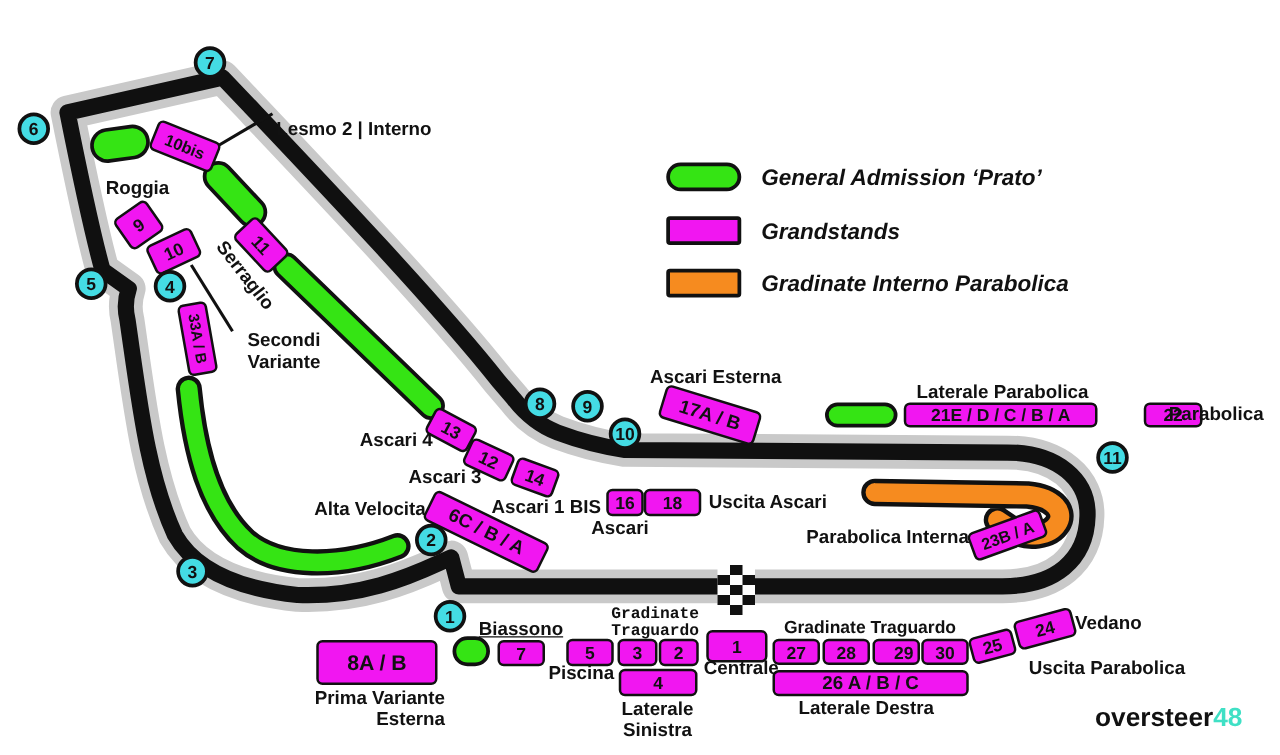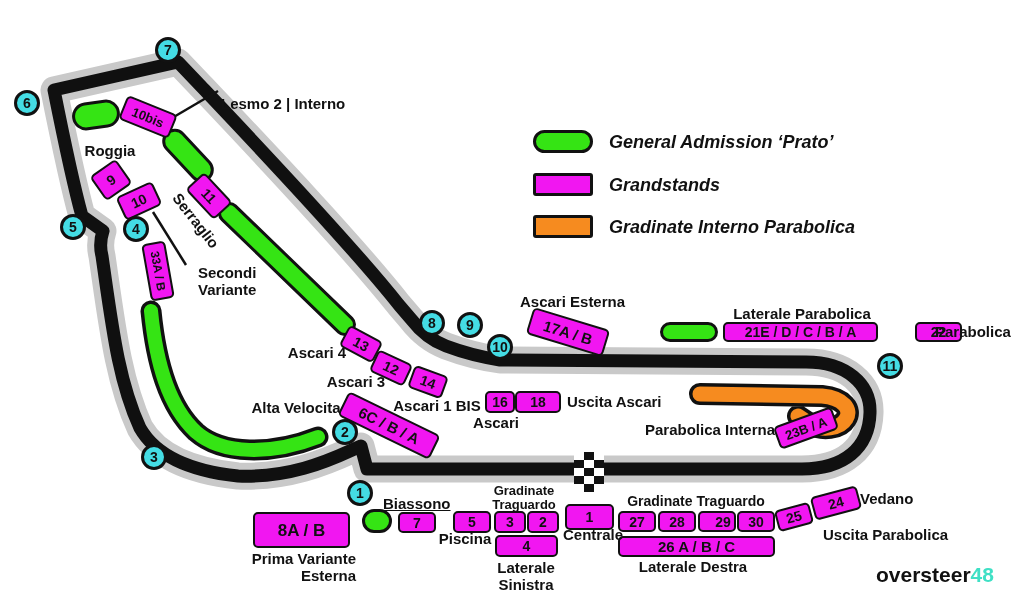--- a/index.html
+++ b/index.html
@@ -107,21 +107,21 @@
   <div class="lbl center" style="left:316px;top:373px;width:80px;">Ascari 3</div>
   <div class="lbl center" style="left:392px;top:397px;width:90px;">Ascari 1 BIS</div>
   <div class="lbl center" style="left:251px;top:399px;width:90px;">Alta Velocita</div>
   <div class="lbl center" style="left:456px;top:414px;width:80px;">Ascari</div>
   <div class="lbl center" style="left:567px;top:393px;width:90px;">Uscita Ascari</div>
   <div class="lbl center" style="left:520px;top:293px;width:100px;">Ascari Esterna</div>
   <div class="lbl center" style="left:727px;top:305px;width:150px;">Laterale Parabolica</div>
   <div class="lbl" style="left:935px;top:323px;">Parabolica</div>
   <div class="lbl center" style="left:645px;top:421px;width:126px;">Parabolica Interna</div>
   <div class="lbl center" style="left:383px;top:495px;width:64px;text-decoration:underline;">Biassono</div>
-  <div class="lbl center" style="left:489px;top:484px;width:70px;font-size:13px;line-height:14px;">
+  <div class="lbl center" style="left:489px;top:484px;width:70px;font-size:13px;line-height:14px;font-family:Liberation Mono, monospace;">
     <span>Gradinate</span><br>
     <span>Traguardo</span>
   </div>
   <div class="lbl center" style="left:435px;top:530px;width:60px;">Piscina</div>
   <div class="lbl center" style="left:491px;top:559px;width:70px;">
     <span>Laterale</span><br>
     <span>Sinistra</span>
   </div>
   <div class="lbl center" style="left:563px;top:526px;width:56px;">Centrale</div>
   <div class="lbl center" style="left:621px;top:493px;width:150px;font-size:14px;">Gradinate Traguardo</div>

